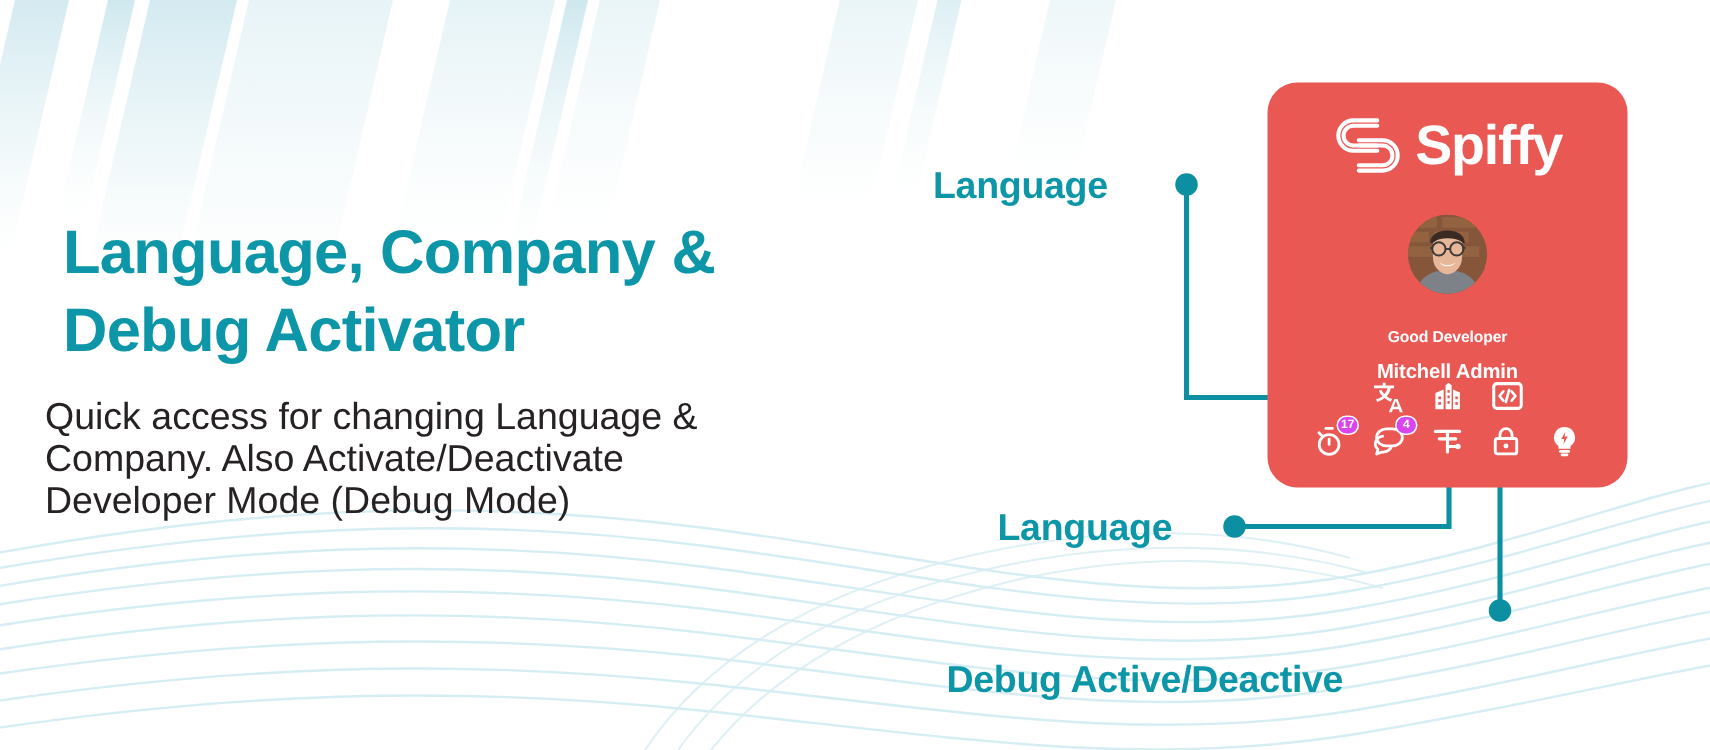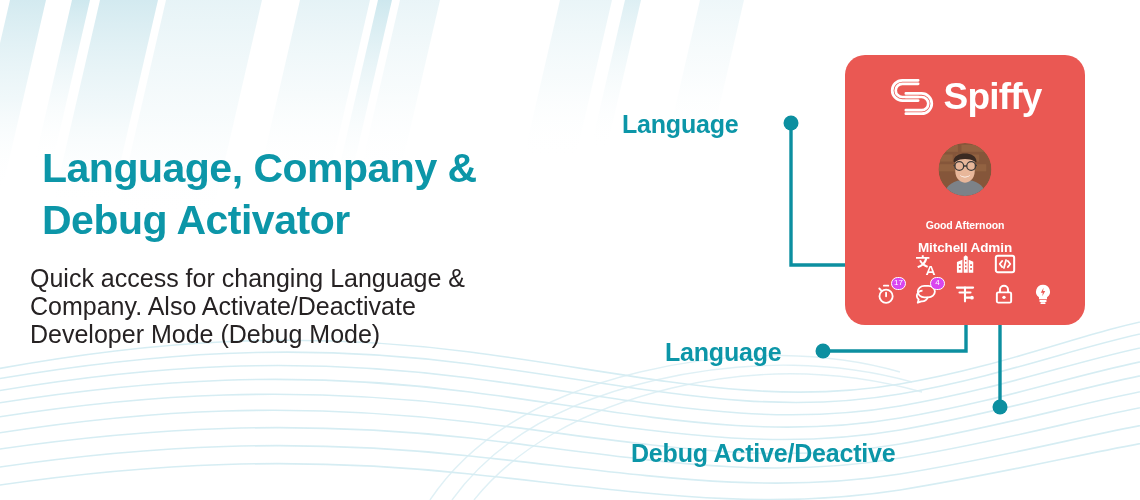--- a/index.html
+++ b/index.html
@@ -102,21 +102,21 @@
   .ic svg { display:block; width:100%; height:100%; }
   .badge {
     position:absolute;
     right:-8px; top:-6px;
     min-width:15px; height:13px;
     padding:0 2px;
     border-radius:7px;
     background:#d946ef;
     border:1.6px solid #ffffff;
     color:#ffffff;
-    font-size:8px; font-weight:normal;
+    font-size:8px; font-weight:bold;
     line-height:10px;
     text-align:center;
   }
 
   
   .connectors { position:absolute; inset:0; pointer-events:none; }
 </style>
 </head>
 <body>
 
@@ -224,21 +224,21 @@
             <path d="M28.5,26 L32,26"></path>
             <path d="M18.5,25 L17,25.5"></path>
             <path d="M42,25 L43.5,25.5"></path>
           </g>
           <path d="M24,36 C27,39 33,39 36,36 C34,40 26,40 24,36 Z" fill="#ffffff"></path>
         </g>
       </svg>
     </div>
 
     <div class="user-name">Mitchell Admin</div>
-    <div class="user-greeting">Good Afternoon</div>
+    <div class="user-greeting">Good Developer</div>
 
     <div class="icon-row icon-row-top">
       <span class="ic">
         <svg viewBox="0 0 24 24">
           <g fill="#ffffff">
             <path d="M2.2,4.3h6.3V2.4h2.1v1.9h6.2v2.0h-2.4c-0.5,2.4-1.5,4.3-2.9,5.8c1.1,0.9,2.4,1.6,3.9,2.1l-1.0,1.9
                      c-1.8-0.6-3.3-1.5-4.6-2.6c-1.4,1.2-3.2,2.1-5.3,2.8l-0.9-1.9c1.9-0.6,3.5-1.4,4.7-2.3C7.2,11,6.3,9.7,5.7,8.2l1.9-0.7
                      c0.5,1.2,1.2,2.2,2.1,3.1c1.1-1.2,1.9-2.7,2.3-4.3H2.2V4.3z"></path>
             <path d="M17.0,14.1h2.3L23.2,24h-2.2l-0.8-2.3h-4.3L15.1,24h-2.2L17.0,14.1z M16.5,19.8h3.1l-1.5-4.3L16.5,19.8z"></path>
           </g>

